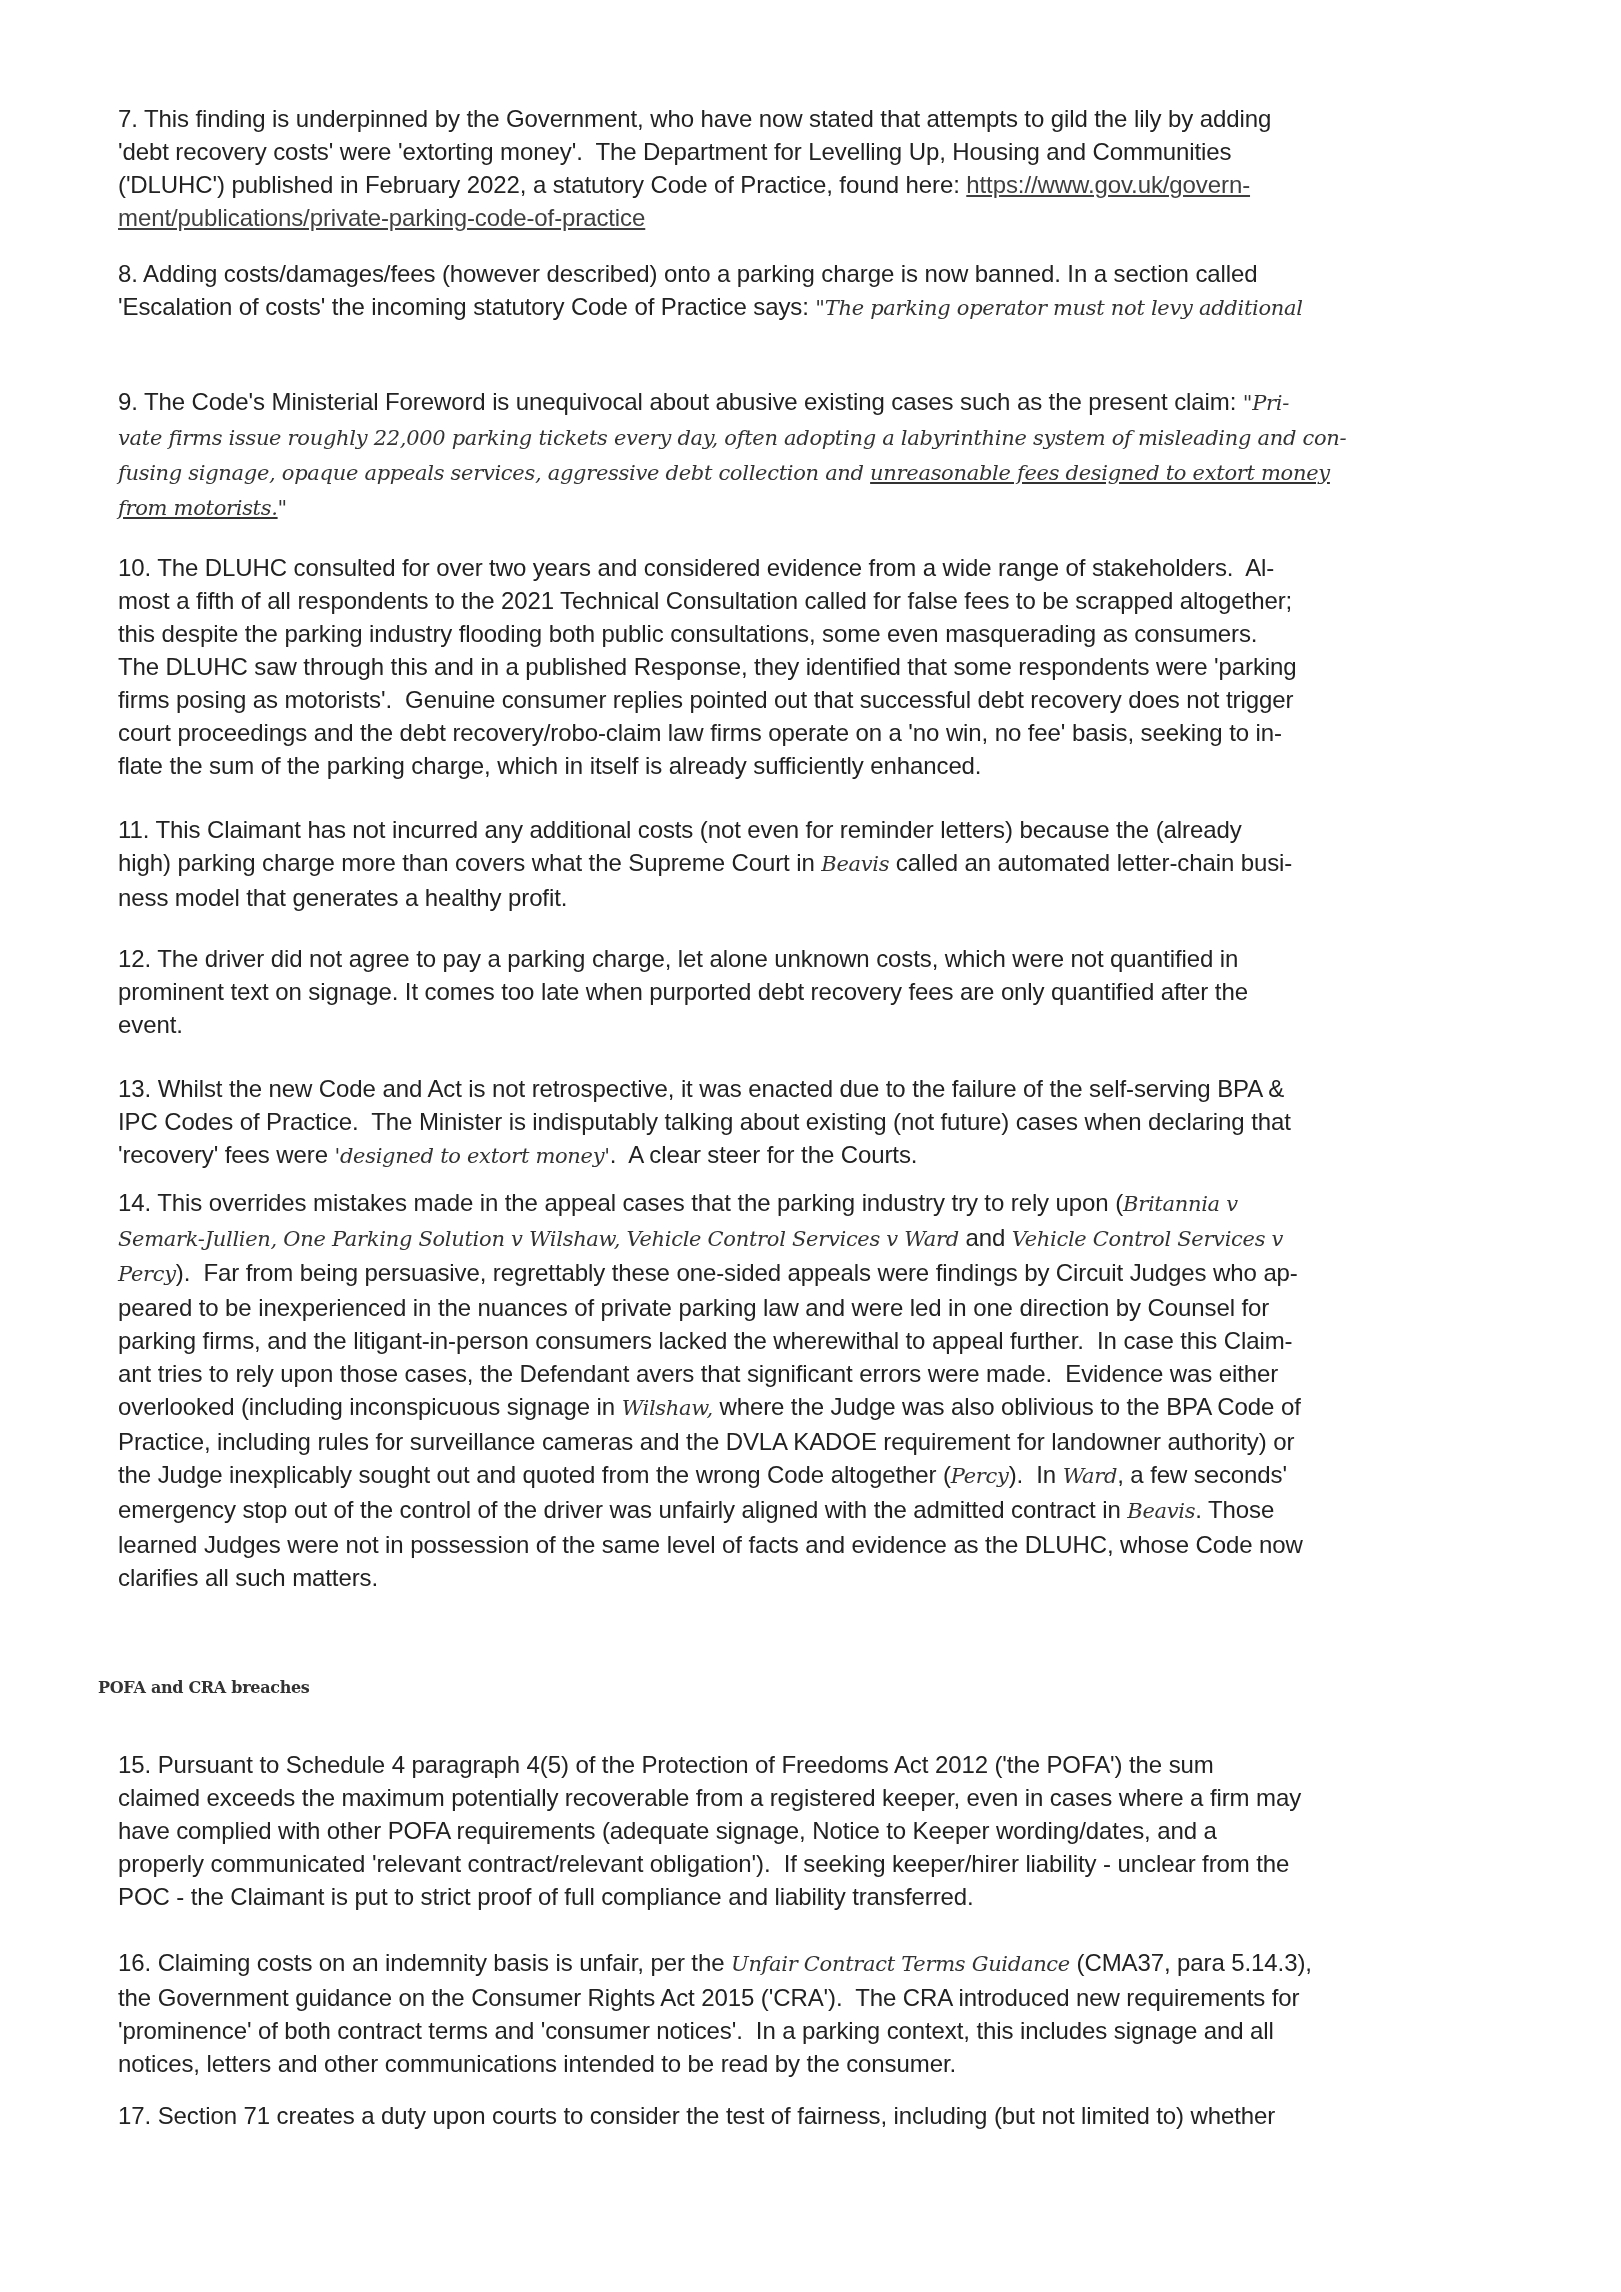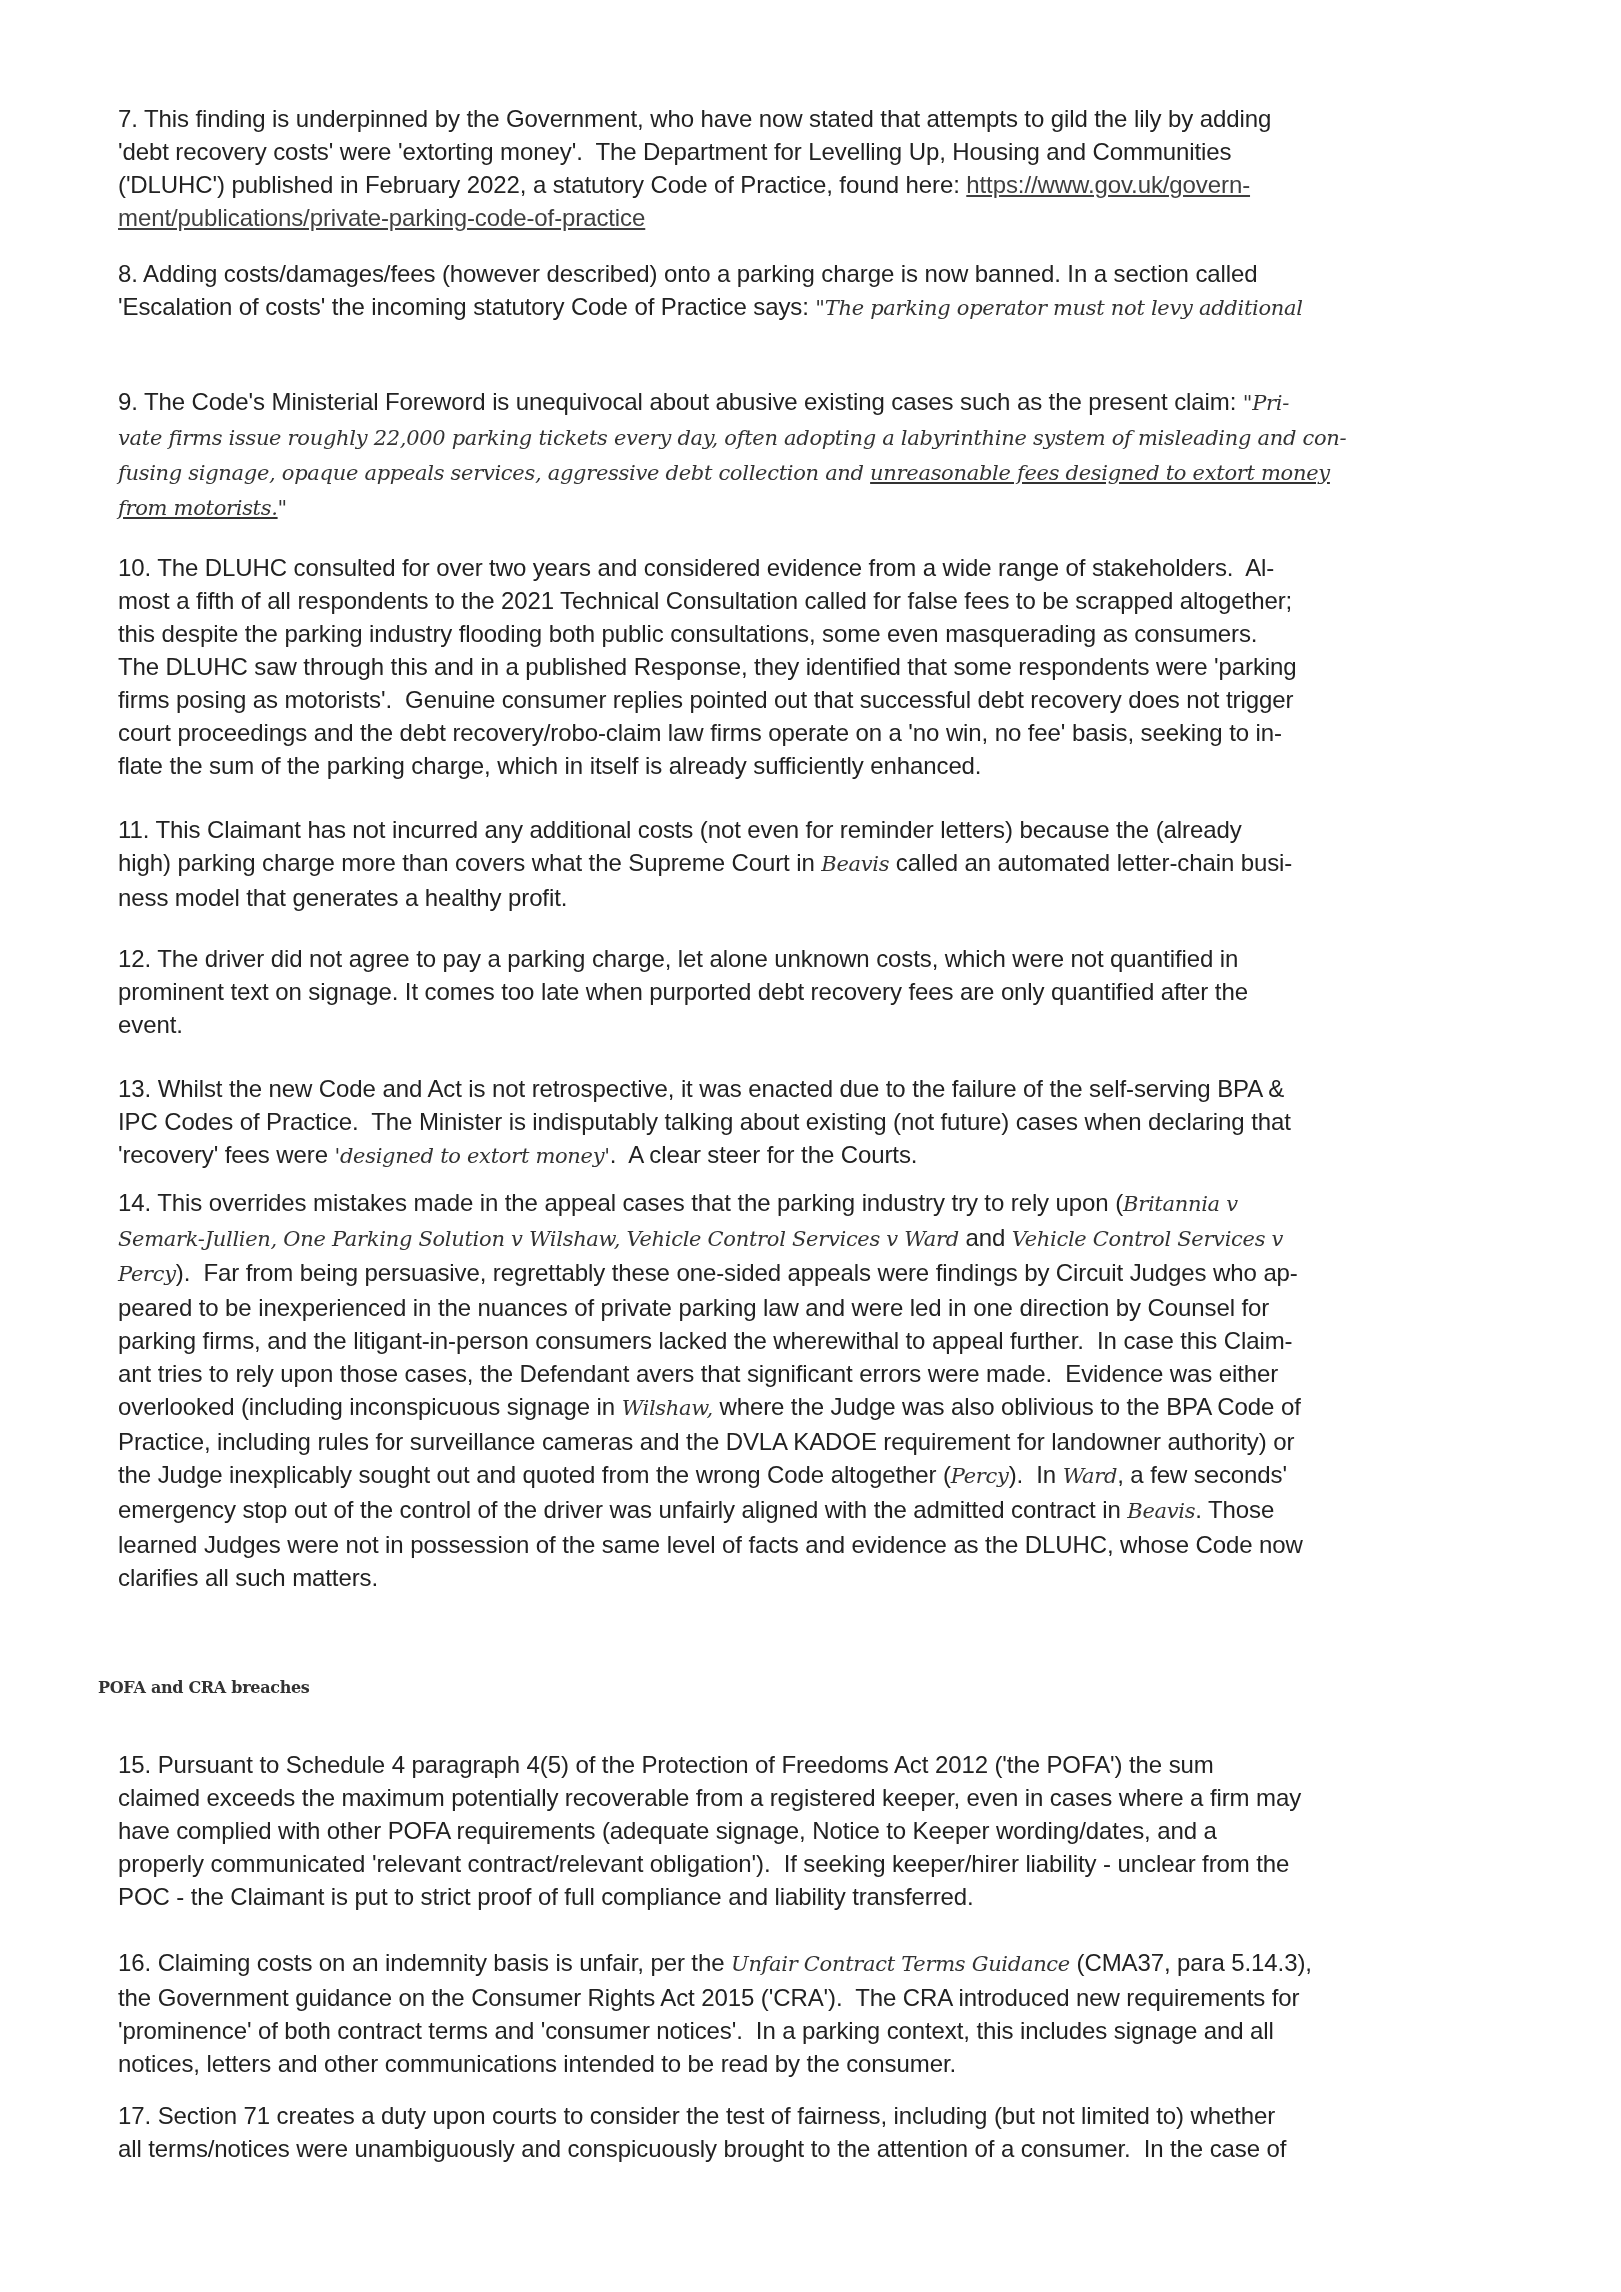--- a/index.html
+++ b/index.html
@@ -101,17 +101,16 @@
 
   <div class="para" style="top:1946px">
     <span class="line"><span>16. Claiming costs on an indemnity basis is unfair, per the </span><span class="it">Unfair Contract Terms Guidance</span><span> (CMA37, para 5.14.3),</span></span>
     <span class="line">the Government guidance on the Consumer Rights Act 2015 ('CRA').  The CRA introduced new requirements for</span>
     <span class="line">'prominence' of both contract terms and 'consumer notices'.  In a parking context, this includes signage and all</span>
     <span class="line">notices, letters and other communications intended to be read by the consumer.</span>
   </div>
 
   <div class="para" style="top:2099px">
     <span class="line">17. Section 71 creates a duty upon courts to consider the test of fairness, including (but not limited to) whether</span>
-    <span class="line">all terms/notices were unambiguously and conspicuously brought to the attention of a consumer.  In the case of</span>
   </div>
 
 </div>
 
 
 </body></html>

